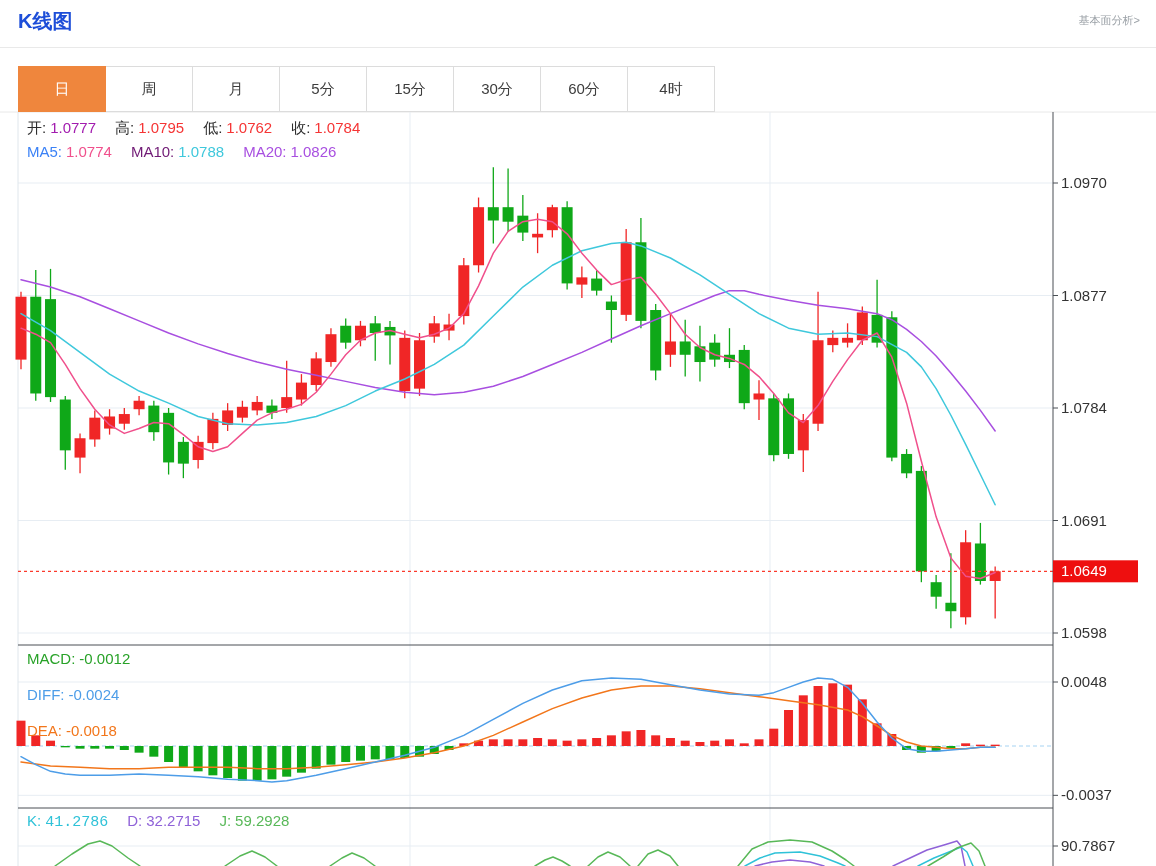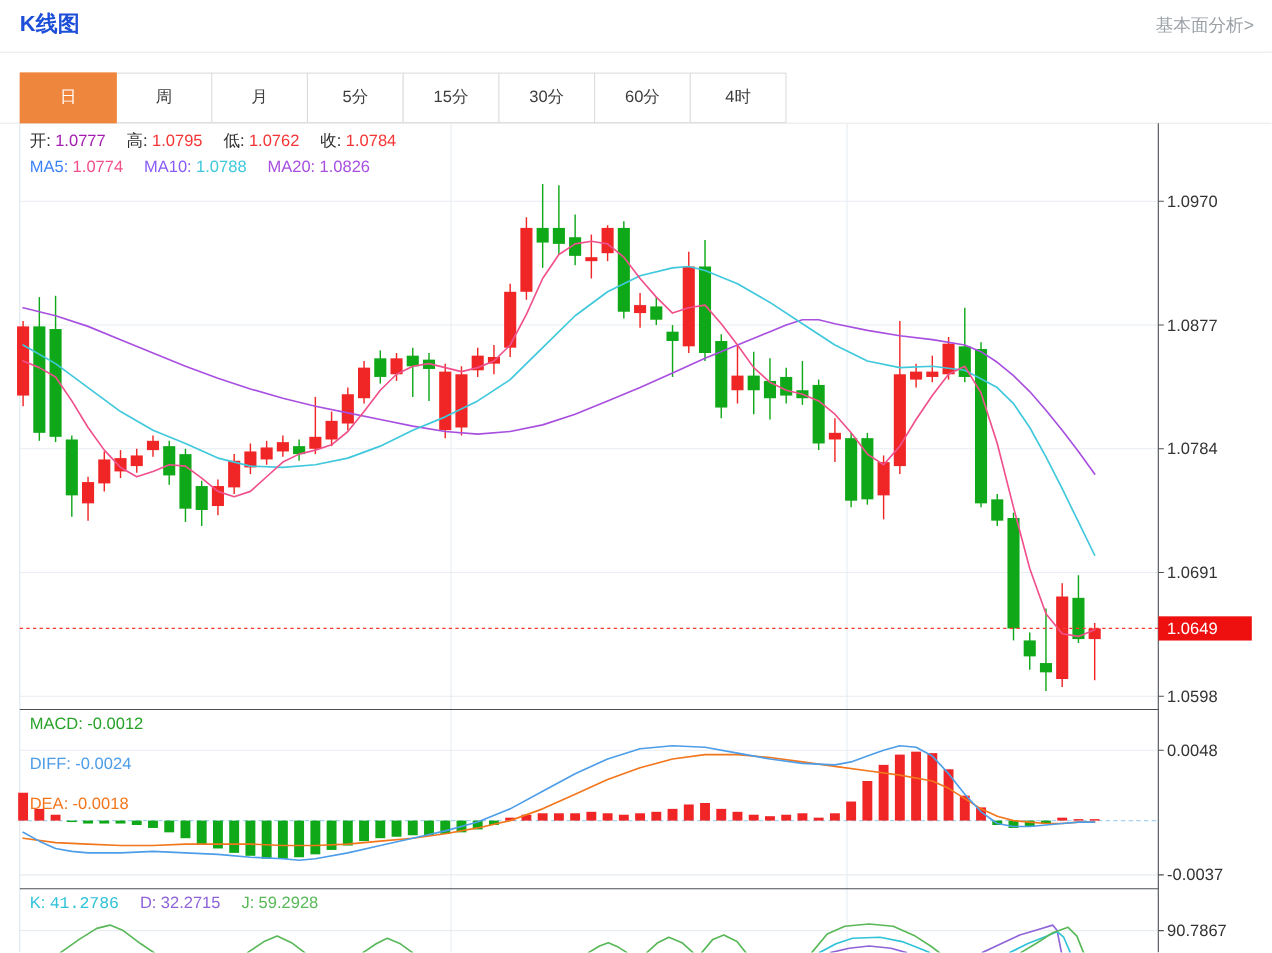--- a/index.html
+++ b/index.html
@@ -1,19 +1,19 @@
 <!DOCTYPE html>
 <html><head>
 <meta charset="utf-8">
 <style>
   html,body{margin:0;padding:0;background:#fff;}
   body{width:1156px;height:866px;overflow:hidden;position:relative;
        font-family:"Liberation Sans","DejaVu Sans",sans-serif;color:#222;}
   .page-title{position:absolute;left:18px;top:8px;font-size:20px;font-weight:bold;color:#1d4ed8;}
-  .analysis-link{position:absolute;right:16px;top:13px;font-size:16px;color:#9aa0a6;cursor:pointer;}
+  .analysis-link{position:absolute;right:16px;top:13px;font-size:11px;color:#9aa0a6;cursor:pointer;}
   .divider{position:absolute;left:0;top:47px;width:1156px;border-top:1px solid #e9e9e9;}
   .tabs{position:absolute;left:18px;top:66px;display:flex;z-index:3;}
   .tab{width:86px;height:44px;line-height:44px;text-align:center;font-size:15px;color:#3d3d3d;
        background:#fff;border:1px solid #dcdcdc;margin-left:-1px;cursor:pointer;box-sizing:content-box;}
   .tab:first-child{margin-left:0;}
   .tab.active{background:#ef863d;border-color:#ef863d;color:#fff;position:relative;z-index:2;}
   #chart-svg{position:absolute;left:0;top:0;z-index:1;}
   .legend{position:absolute;display:flex;gap:19px;font-size:15px;z-index:2;white-space:nowrap;}
   .legend .it{display:flex;gap:4px;align-items:baseline;}
   .legend .lb{color:#2e2e2e;}
@@ -57,21 +57,21 @@
       <span class="lb">收:</span>
       <span style="color: rgb(245, 53, 53);">1.0784</span>
     </span>
   </div>
 <div class="legend" id="legend-ma">
     <span class="it">
       <span class="lb" style="color: #3b82f6;">MA5:</span>
       <span style="color: rgb(240, 80, 140);">1.0774</span>
     </span>
     <span class="it">
-      <span class="lb" style="color: #8b5cf6;">MA10:</span>
+      <span class="lb" style="color: #701a75;">MA10:</span>
       <span style="color: rgb(63, 200, 220);">1.0788</span>
     </span>
     <span class="it">
       <span class="lb" style="color: rgb(168, 79, 224);">MA20:</span>
       <span style="color: rgb(168, 79, 224);">1.0826</span>
     </span>
   </div>
 <div class="legend" id="legend-macd">
     <span class="it">
       <span class="lb" style="color: rgb(40, 162, 40);">MACD:</span>

